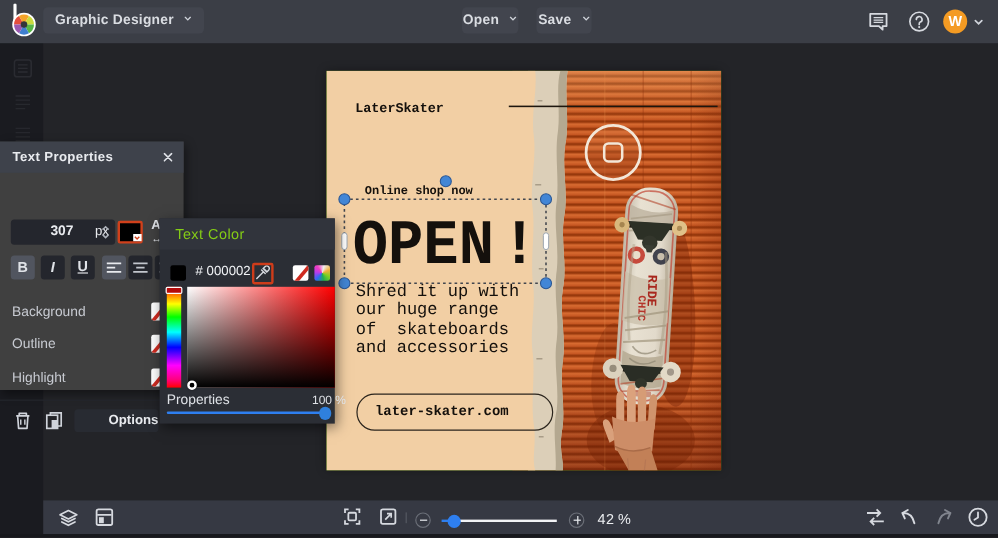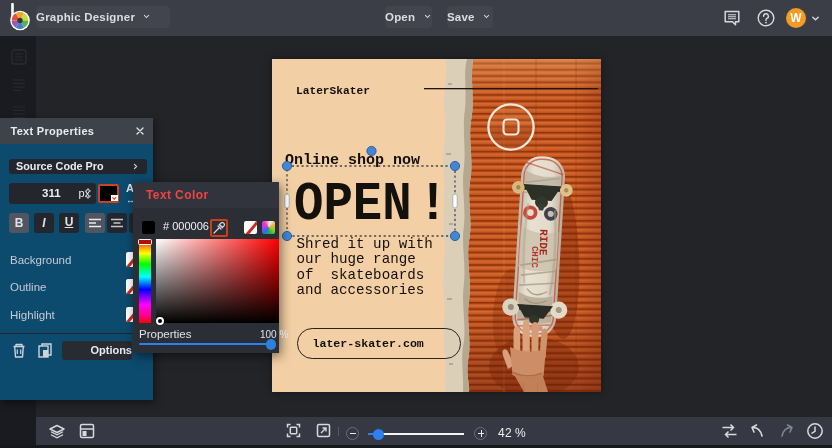--- a/index.html
+++ b/index.html
@@ -1,31 +1,31 @@
 <!DOCTYPE html>
 <html><head><meta charset="utf-8">
 <style>
 *{margin:0;padding:0;box-sizing:border-box;-webkit-font-smoothing:antialiased}
 html,body{width:832px;height:448px;overflow:hidden;background:#232428;font-family:"Liberation Sans",sans-serif}
 #app{position:relative;width:832px;height:448px}
 .abs{position:absolute}
 
 #topbar{position:absolute;left:0;top:0;width:832px;height:36px;background:#3b3e46;z-index:30}
-.tbtn{position:absolute;top:6px;height:22px;background:#42454e;border-radius:4px;color:#dadde2;font-size:11.5px;font-weight:bold;line-height:22px;text-align:left;letter-spacing:0.2px}
+.tbtn{position:absolute;top:6px;height:22px;background:#42454e;border-radius:4px;color:#dadde2;font-size:11.5px;font-weight:bold;line-height:22px;text-align:center;letter-spacing:0.2px}
 .chev{display:inline-block;width:7px;height:7px;vertical-align:1px;margin-left:5px}
 
 #leftstrip{position:absolute;left:0;top:36px;width:36px;height:409px;background:#1a1b20;z-index:7}
 
 #bottombar{position:absolute;left:0;top:417px;width:832px;height:28px;background:#363943;z-index:6}
 #botedge{position:absolute;left:0;top:445px;width:832px;height:3px;background:#17181c;z-index:30}
 
 #canvas{position:absolute;left:272px;top:59px;width:329px;height:333px;background:#4d7c0f;z-index:10;box-shadow:0 0 8px rgba(0,0,0,.4)}
 .mono{font-family:"Liberation Mono",monospace;color:#14100c}
 
-#panel{position:absolute;left:0;top:117.5px;width:153px;height:282px;background:#0c4a6e;z-index:40;box-shadow:2px 3px 8px rgba(0,0,0,.45)}
+#panel{position:absolute;left:0;top:117.5px;width:153px;height:207px;background:#404040;z-index:40;box-shadow:2px 3px 8px rgba(0,0,0,.45)}
 #panelhead{letter-spacing:0.3px;position:absolute;left:0;top:0;width:153px;height:26.5px;background:#3e424b;color:#e9ebef;font-size:11px;font-weight:bold;line-height:26px}
 #popup{position:absolute;left:133px;top:182px;width:146px;height:171px;background:#2b2e35;z-index:50;box-shadow:2px 3px 10px rgba(0,0,0,.5)}
 .inp{background:#24262d;border-radius:3px;position:absolute}
 .ibtn{position:absolute;width:20px;height:20px;border-radius:3px;background:#24262d;color:#dfe2e7}
 .lbl{color:#c7cad1;font-size:11px;position:absolute}
 .noneswatch{position:absolute;width:13px;height:15px;background:#fff;border-radius:2px;overflow:hidden}
 .noneswatch:after{content:"";position:absolute;left:-3px;top:6px;width:22px;height:3px;background:#cf2b20;transform:rotate(-50deg)}
 
 #sel{position:absolute;left:0;top:0;width:832px;height:448px;z-index:25;pointer-events:none}
 </style></head>
@@ -144,21 +144,21 @@
         <path d="M240.5 313 q14 7 29.5 1" stroke="#a96b48" stroke-width="1.2" fill="none"></path>
         <path d="M252 333 l-1 -10 M265 333 l1 -9" stroke="#b27354" stroke-width="1" opacity="0.7"></path>
       </g>
 
       <circle cx="239" cy="68" r="22.6" fill="#e8935a" opacity="0.2"></circle>
       <path d="M216.4 68 a22.6 22.6 0 0 0 45.2 0 Z" fill="#9e3a10" opacity="0.4"></path>
       <circle cx="239" cy="68" r="22.6" fill="none" stroke="#f3e7d8" stroke-width="2.3"></circle>
       <rect x="231.5" y="60.5" width="15" height="15" rx="3.5" fill="none" stroke="#f3e7d8" stroke-width="2.1"></rect>
     </svg>
     <div class="mono abs" style="left:24px;top:27px;font-size:11.2px;font-weight:bold;line-height:11px">LaterSkater</div>
-    <div class="mono abs" style="left:13px;top:93.5px;font-size:15px;font-weight:bold;line-height:15px">Online shop now</div>
+    <div class="mono abs" style="left:32px;top:93.5px;font-size:10px;font-weight:bold;line-height:15px">Online shop now</div>
     <div class="mono abs" style="left:22px;top:117.7px;font-size:49px;font-weight:bold;line-height:52px;transform:scaleY(1.08);transform-origin:0 0">OPEN<span style="margin-left:6.5px">!</span></div>
     <div class="mono abs" style="left:24.5px;top:178px;font-size:14.2px;font-weight:500;line-height:15.45px">Shred it up with<br>our huge range<br>of&nbsp;&nbsp;skateboards<br>and accessories</div>
     <div class="abs" style="left:24.7px;top:269.2px;width:164px;height:30.5px;border:1.5px solid #2a241c;border-radius:15.2px"></div>
     <div class="mono abs" style="left:40.5px;top:277.5px;font-size:11.6px;font-weight:bold">later-skater.com</div>
   </div>
   <div id="topbar">
     <svg class="abs" style="left:9px;top:3px" width="24" height="30" viewBox="0 0 24 30">
       <path d="M3.5 1 L3.5 14" stroke="#fff" stroke-width="2.6" stroke-linecap="round" fill="none"></path>
       <circle cx="11" cy="17.5" r="9.8" fill="#fff"></circle>
       <g transform="translate(11,17.5)">
@@ -210,28 +210,22 @@
       <rect x="284.8" y="194" width="4.4" height="14" rx="2.2"></rect>
       <rect x="452.8" y="194" width="4.4" height="14" rx="2.2"></rect>
     </g>
   </svg>
   <div id="panel">
     <div id="panelhead"><span style="margin-left:10.5px">Text Properties</span>
       <svg class="abs" style="left:136px;top:9px" width="8" height="8" viewBox="0 0 12 12">
           <path d="M1.5 1.5 L10.5 10.5 M10.5 1.5 L1.5 10.5" stroke="#dfe2e7" stroke-width="2" stroke-linecap="round"></path>
         </svg>
     </div>
-    <div class="inp" style="left:9px;top:41px;width:138px;height:15px;color:#e9ebef;font-size:10.8px;font-weight:bold;line-height:15px">
-      <span style="margin-left:7px">Source Code Pro</span>
-      <svg class="abs" style="left:123px;top:4px" width="7" height="7" viewBox="0 0 10 10">
-          <path d="M3.5 2 L6.5 5 L3.5 8" stroke="#cfd3da" stroke-width="1.7" fill="none" stroke-linecap="round"></path>
-        </svg>
-    </div>
     <div class="inp" style="left:9px;top:65.5px;width:87px;height:21px;color:#e9ebef;font-size:11.5px;font-weight:bold;line-height:21px">
-      <span style="margin-left:33px">311</span><span style="font-weight:normal;margin-left:18px;font-size:11px">px</span>
+      <span style="margin-left:33px">307</span><span style="font-weight:normal;margin-left:18px;font-size:11px">px</span>
       <svg class="abs" style="left:75px;top:4px" width="8" height="13" viewBox="0 0 8 13">
         <path d="M1.5 4.5 L4 2 L6.5 4.5" stroke="#aeb3bb" stroke-width="1.3" fill="none"></path>
         <path d="M1.5 8.5 L4 11 L6.5 8.5" stroke="#aeb3bb" stroke-width="1.3" fill="none"></path>
       </svg>
     </div>
     <div class="abs" style="left:98px;top:66px;width:21px;height:19px;background:#000;border:2.2px solid #d0401b;border-radius:2px">
       <div class="abs" style="right:-0.5px;bottom:-0.5px;width:6.5px;height:6.5px;background:#fff">
           <svg style="display:block" width="6.5" height="6.5" viewBox="0 0 7 7">
             <path d="M1.5 2.5 L3.5 4.5 L5.5 2.5" stroke="#d0401b" stroke-width="1.3" fill="none"></path>
           </svg>
@@ -266,23 +260,23 @@
     </svg>
     <svg class="abs" style="left:37px;top:224px" width="17" height="17" viewBox="0 0 17 17">
       <rect x="2" y="4" width="9" height="11" fill="none" stroke="#cfd3da" stroke-width="1.4"></rect>
       <path d="M5 4 v-2 h9 v11 h-3" fill="none" stroke="#cfd3da" stroke-width="1.4"></path>
       <rect x="6" y="8" width="5" height="7" fill="#cfd3da"></rect>
     </svg>
     <div class="abs" style="left:62px;top:223.5px;width:70px;height:19px;background:#282b32;border-radius:3px;color:#e9ebef;font-size:11px;font-weight:bold;text-align:right;line-height:19px">Options</div>
   </div>
   <div id="popup">
     <div class="abs" style="left:0;top:0;width:146px;height:26px;background:#31343c"></div>
-    <div class="abs" style="left:13px;top:6px;color:#ef4444;font-size:12px;font-weight:bold;letter-spacing:0.4px">Text Color</div>
+    <div class="abs" style="left:13px;top:6px;color:#84cc16;font-size:12px;font-weight:normal;letter-spacing:0.4px">Text Color</div>
     <div class="abs" style="left:8.5px;top:39px;width:13px;height:13px;background:#000;border-radius:2px"></div>
-    <div class="abs" style="left:30px;top:38px;color:#f0f2f5;font-size:11px"># 000006</div>
+    <div class="abs" style="left:30px;top:38px;color:#f0f2f5;font-size:11px"># 000002</div>
     <div class="abs" style="left:77px;top:37px;width:18px;height:17.5px;border:2.2px solid #cf3c1a;border-radius:2px">
       <svg width="13" height="13" viewBox="0 0 13 13">
           <path d="M2 11 L7 6 M7.5 2.5 L10.5 5.5 M6 4 l3 3 M8.8 1.2 a1.8 1.8 0 0 1 3 3 l-1.5 1.5 l-3 -3 Z" stroke="#d6d9df" stroke-width="1.2" fill="none" stroke-linecap="round"></path>
         </svg>
     </div>
     <div class="noneswatch" style="left:110.5px;top:38.5px;width:13.5px;height:13.5px;border-radius:2px"></div>
     <div class="abs" style="left:128.5px;top:38.5px;width:13.5px;height:13.5px;border-radius:2px;background:conic-gradient(from 220deg,#2c6df0,#b03df0,#f03dc0,#f0f0f0,#f0b03d,#80d020,#20b050,#2c6df0)"></div>
     <div class="abs" style="left:5.5px;top:57px;width:12.5px;height:84px;background:linear-gradient(180deg,#f00 0%,#ff8000 8%,#ff0 17%,#0f0 30%,#0ff 45%,#00f 60%,#f0f 78%,#ff0080 92%,#f00 100%)"></div>
     <div class="abs" style="left:5px;top:56.5px;width:13.5px;height:6px;background:#b40b0b;border:1.5px solid #fff;border-radius:1.5px"></div>
     <div class="abs" style="left:23px;top:57px;width:123px;height:84px;background:linear-gradient(180deg,rgba(0,0,0,0) 0%,#000 100%),linear-gradient(90deg,#fff 0%,#f00 100%)"></div>

